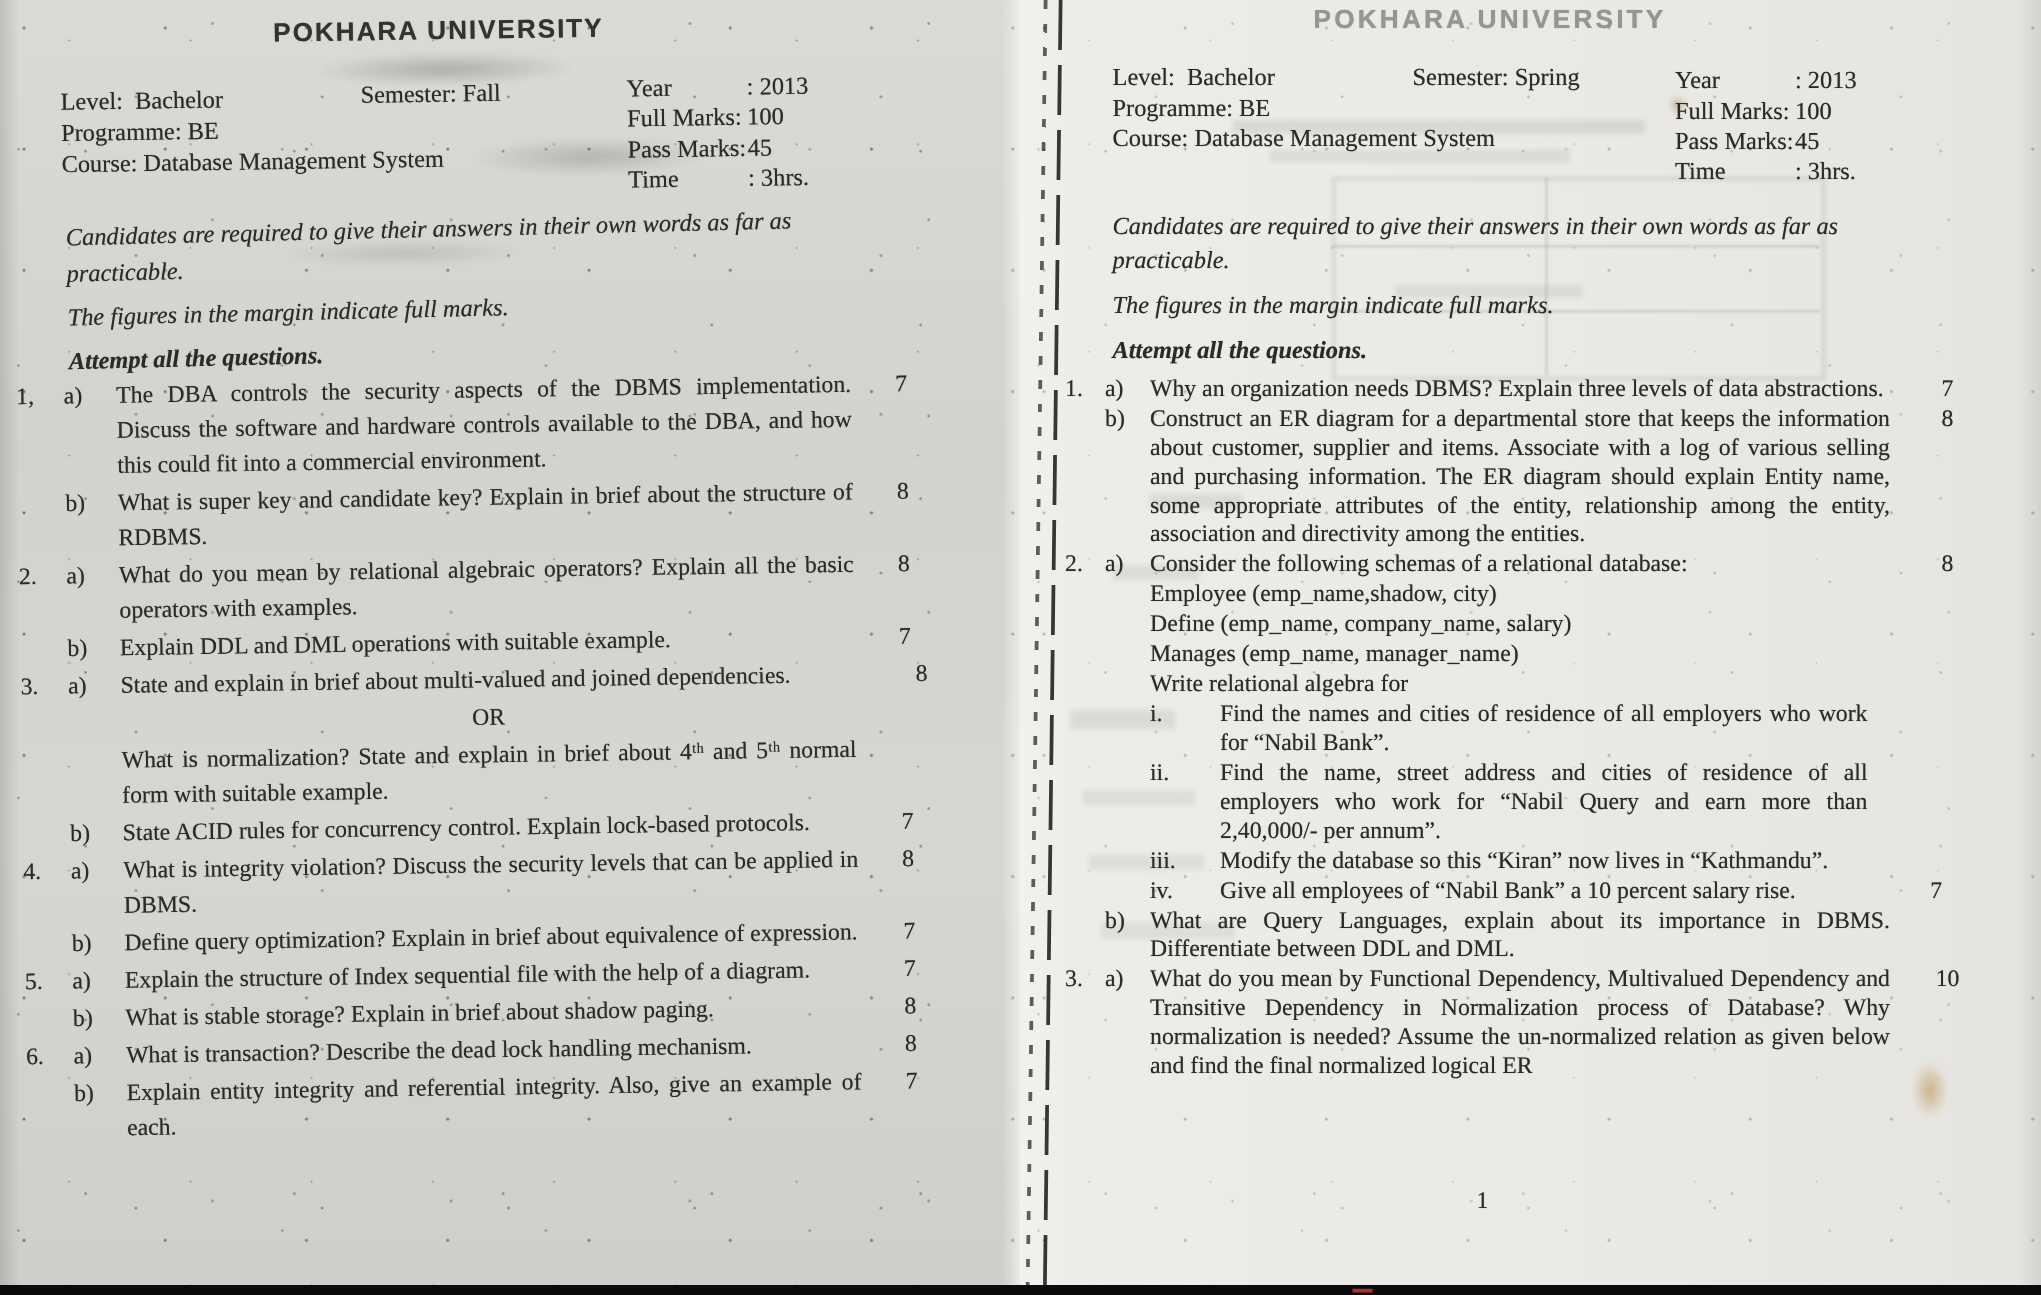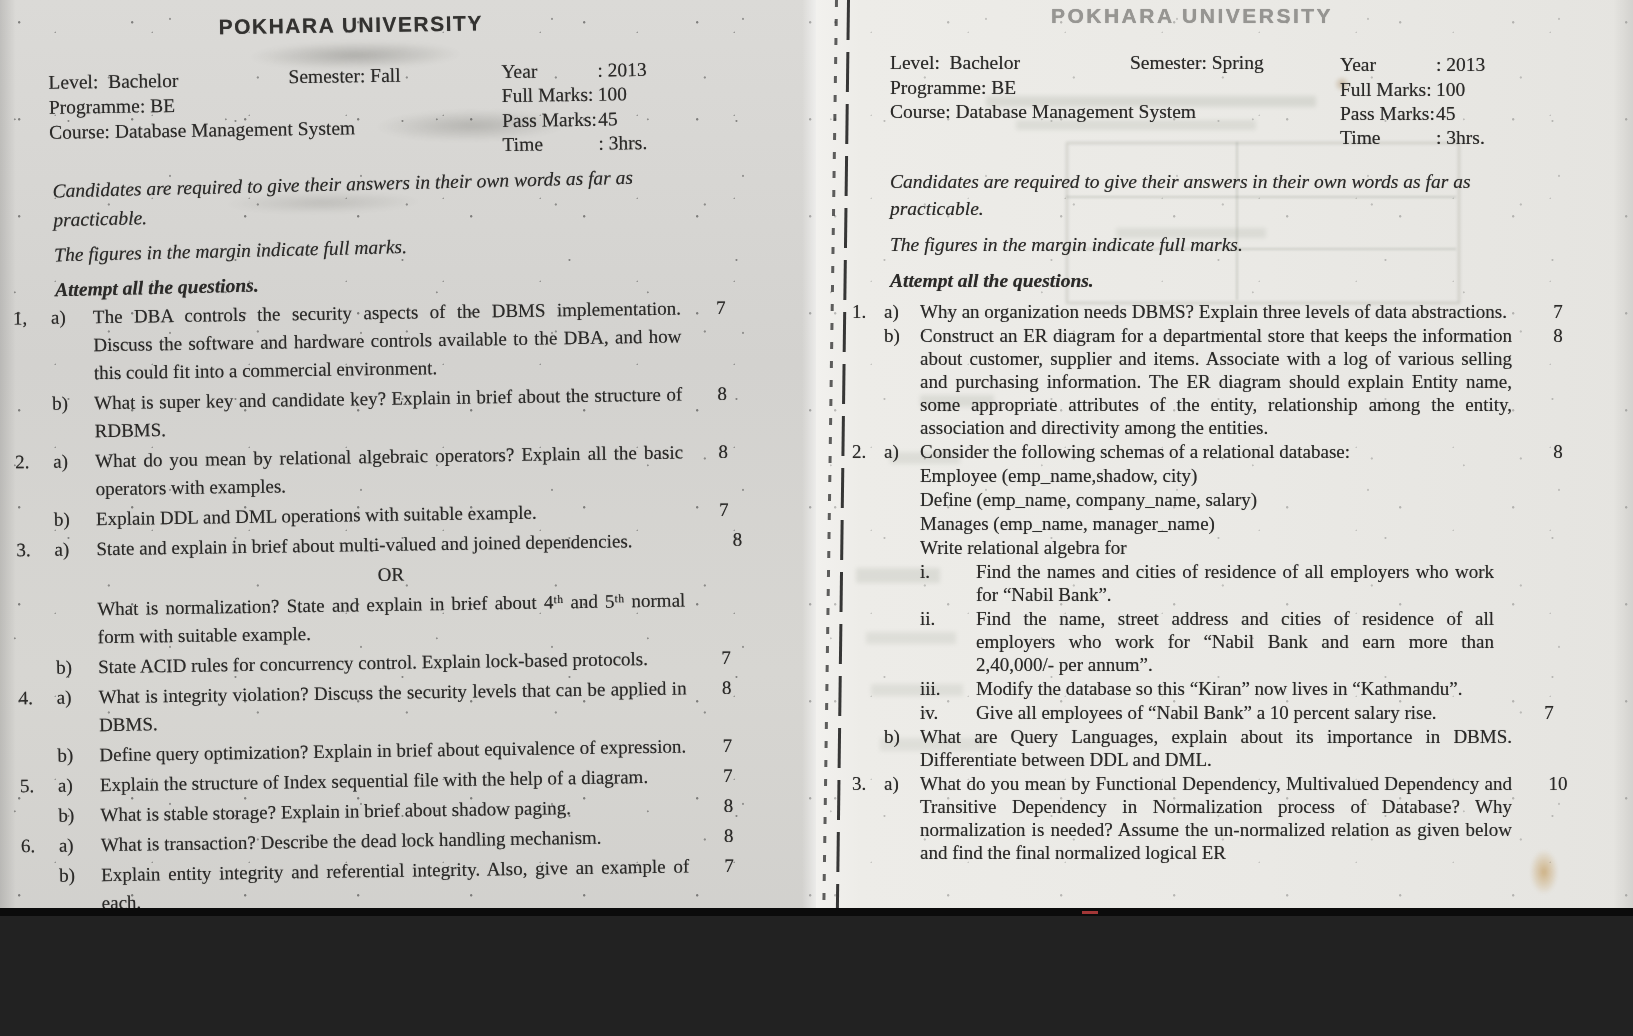--- a/index.html
+++ b/index.html
@@ -1,16 +1,16 @@
 <!DOCTYPE html>
 <html><head>
 <meta charset="utf-8">
 <style>
   html,body{margin:0;padding:0;background:#222;}
-  #screen{position:relative;width:1633px;height:916px;overflow:hidden;
+  #screen{position:relative;width:1633px;height:1036px;overflow:hidden;
           font-family:"Liberation Serif","DejaVu Serif",serif;background:#a16207;}
   .page{position:absolute;top:0;height:1036px;overflow:hidden;}
   .page-left{left:0;width:816px;
     background:linear-gradient(180deg,#dbdad7 0%,#d3d2cf 35%,#d7d6d2 65%,#cfcecb 100%);}
   .page-right{left:816px;width:817px;
     background:linear-gradient(90deg,#f2f1ee 0px,#edece8 45px,#eae9e5 55%,#e5e4e0 100%);}
   .speckle{position:absolute;inset:0;pointer-events:none;
     background-image:
       radial-gradient(circle at 17% 23%, rgba(25,25,25,.55) 0 .8px, transparent 1.6px),
       radial-gradient(circle at 73% 61%, rgba(25,25,25,.45) 0 .7px, transparent 1.5px),
@@ -307,21 +307,21 @@
           <span class="qn"></span>
           <span class="ql"></span>
           <span class="qr">i.</span>
           <span class="qt">Find the names and cities of residence of all employers who work for “Nabil Bank”.</span>
           <span class="qm"></span>
         </div>
       <div class="qrow row-roman">
           <span class="qn"></span>
           <span class="ql"></span>
           <span class="qr">ii.</span>
-          <span class="qt">Find the name, street address and cities of residence of all employers who work for “Nabil Bank and earn more than 2,40,000/- per annum”.</span>
+          <span class="qt">Find the name, street address and cities of residence of all employers who work for “Nabil Query and earn more than 2,40,000/- per annum”.</span>
           <span class="qm"></span>
         </div>
       <div class="qrow row-roman">
           <span class="qn"></span>
           <span class="ql"></span>
           <span class="qr">iii.</span>
           <span class="qt">Modify the database so this “Kiran” now lives in “Kathmandu”.</span>
           <span class="qm"></span>
         </div>
       <div class="qrow row-roman">

